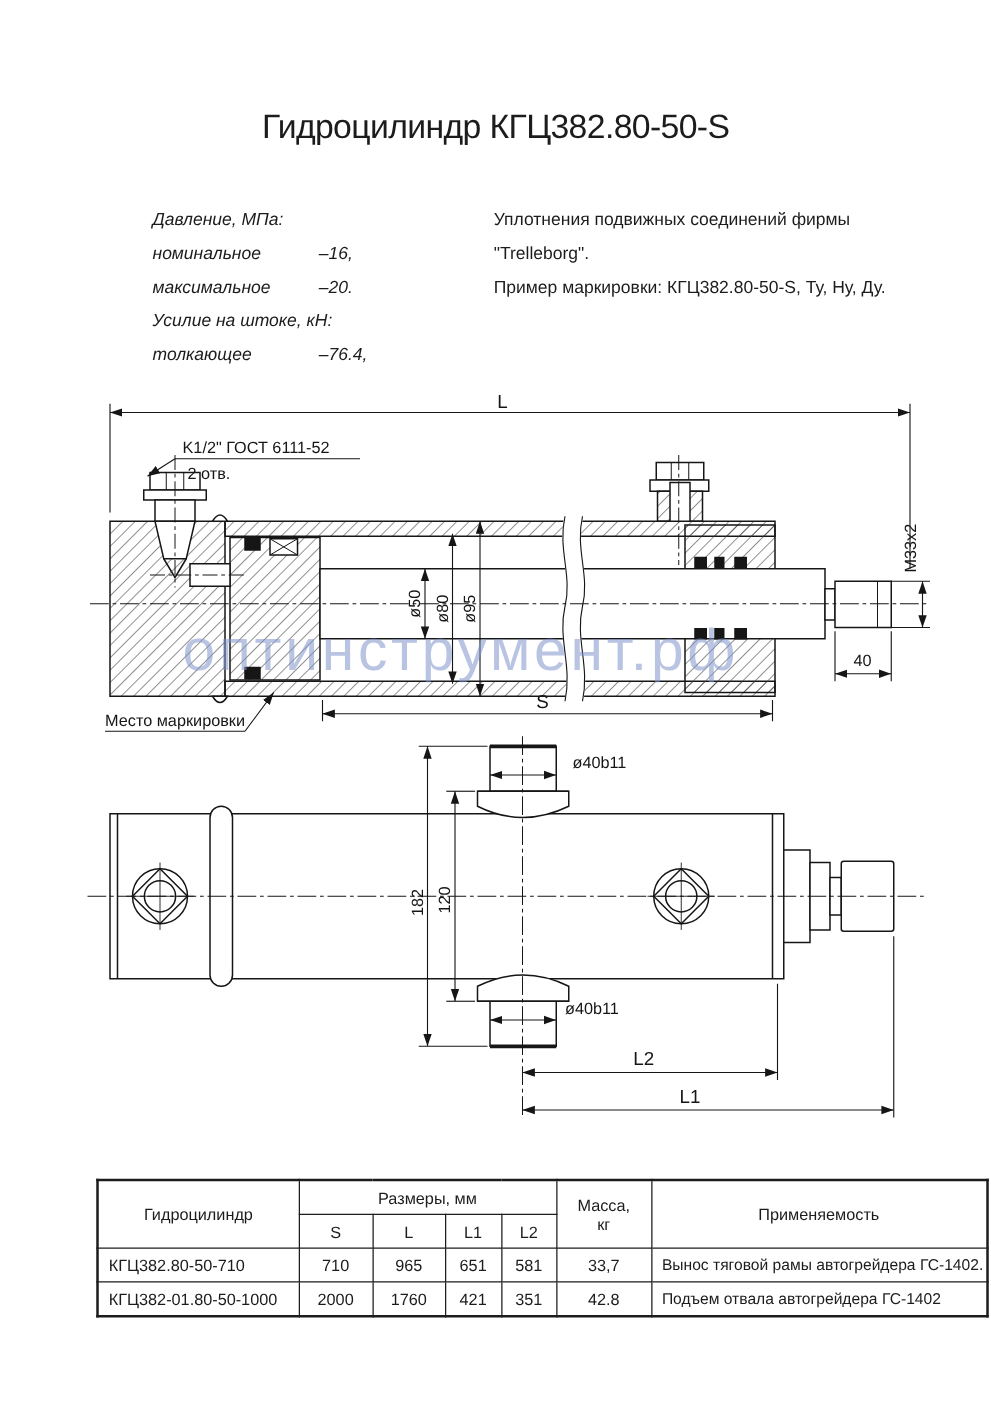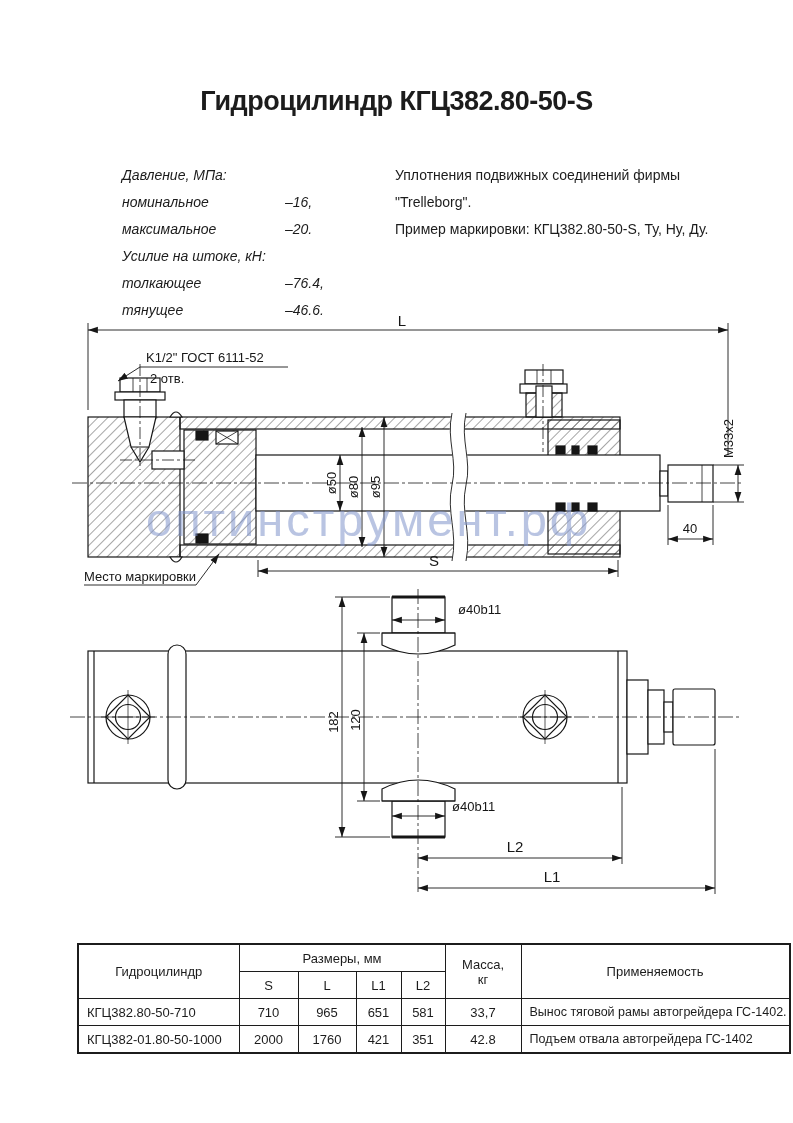--- a/index.html
+++ b/index.html
@@ -1,22 +1,22 @@
 <!DOCTYPE html>
 <html><head>
 <meta charset="utf-8">
 <style>
   html,body{margin:0;padding:0;background:#fff;}
   #page{position:relative;width:793px;height:1123px;background:#fff;overflow:hidden;
         font-family:"Liberation Sans",sans-serif;color:#1c1c1c;}
   .title{position:absolute;top:86px;left:0;width:793px;text-align:center;
-         font-size:27px;letter-spacing:-0.5px;font-weight:700;}
+         font-size:27px;letter-spacing:-0.5px;font-weight:400;}
   .spec-left{position:absolute;left:122px;top:162px;width:260px;font-size:14px;line-height:27px;font-style:italic;}
   .spec-row{position:relative;height:27px;}
-  .spec-val{position:absolute;left:133px;top:0;margin-left:30px;}
+  .spec-val{position:absolute;left:133px;top:0;}
   .spec-right{position:absolute;left:395px;top:162px;width:330px;font-size:14px;line-height:27px;}
   .watermark{position:absolute;left:146px;top:492px;font-size:47px;letter-spacing:3px;
              color:rgba(128,148,203,0.55);white-space:nowrap;z-index:5;text-align:center;}
   svg{position:absolute;left:0;top:315px;z-index:1;}
   .lbl{font-family:"Liberation Sans",sans-serif;font-size:13px;fill:#161616;}
   .lblb{font-family:"Liberation Sans",sans-serif;font-size:15px;fill:#161616;}
   .tbl{position:absolute;left:77px;top:943px;z-index:2;border-collapse:collapse;table-layout:fixed;}
   .tbl td{border:1.3px solid #1c1c1c;font-size:13px;text-align:center;padding:0 2px;
           height:26px;overflow:hidden;white-space:nowrap;margin-left:40px;}
   .tbl td.lft{text-align:left;padding-left:8px;}
@@ -37,24 +37,20 @@
       <span class="spec-val">–16,</span>
     </div>
     <div class="spec-row">
       <span>максимальное</span>
       <span class="spec-val">–20.</span>
     </div>
     <div class="spec-row">Усилие на штоке, кН:</div>
     <div class="spec-row">
       <span>толкающее</span>
       <span class="spec-val">–76.4,</span>
-    </div>
-    <div class="spec-row">
-      <span>тянущее</span>
-      <span class="spec-val">–46.6.</span>
     </div>
   </div>
 
   <div class="spec-right">
     <div>Уплотнения подвижных соединений фирмы</div>
     <div>"Trelleborg".</div>
     <div>Пример маркировки: КГЦ382.80-50-S, Ту, Ну, Ду.</div>
   </div>
 
   <svg width="793" height="600" viewBox="0 315 793 600">

